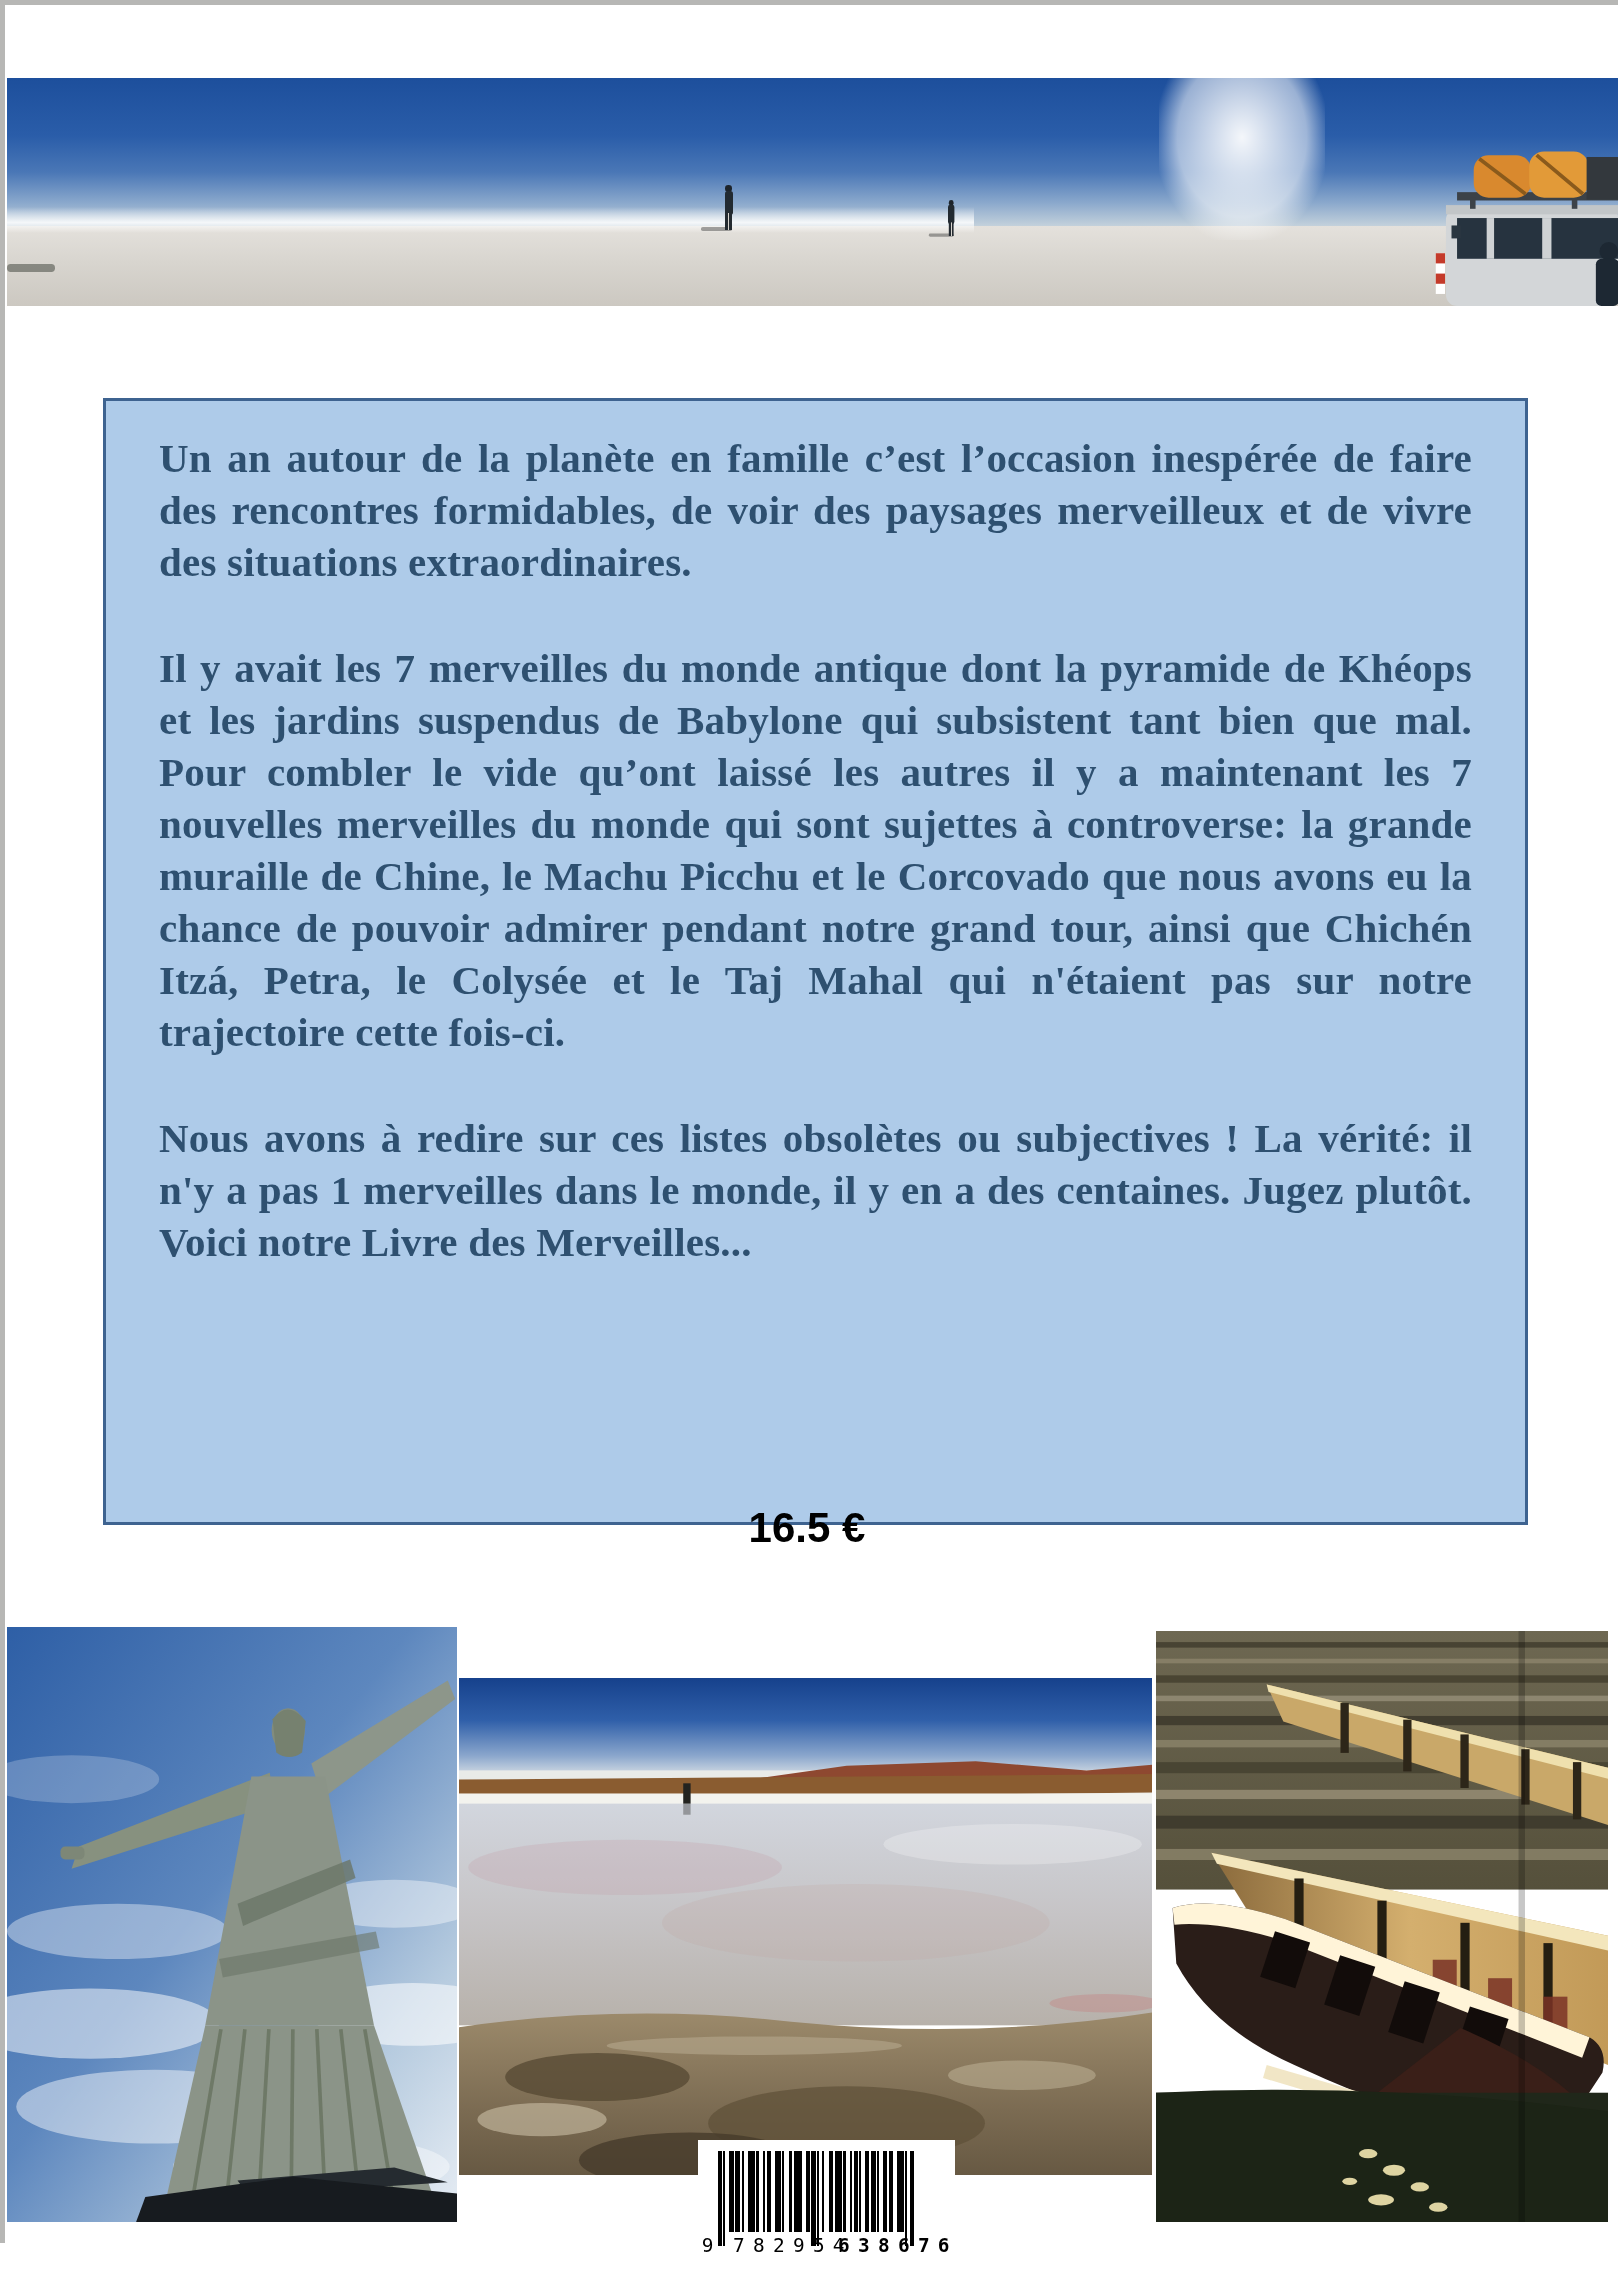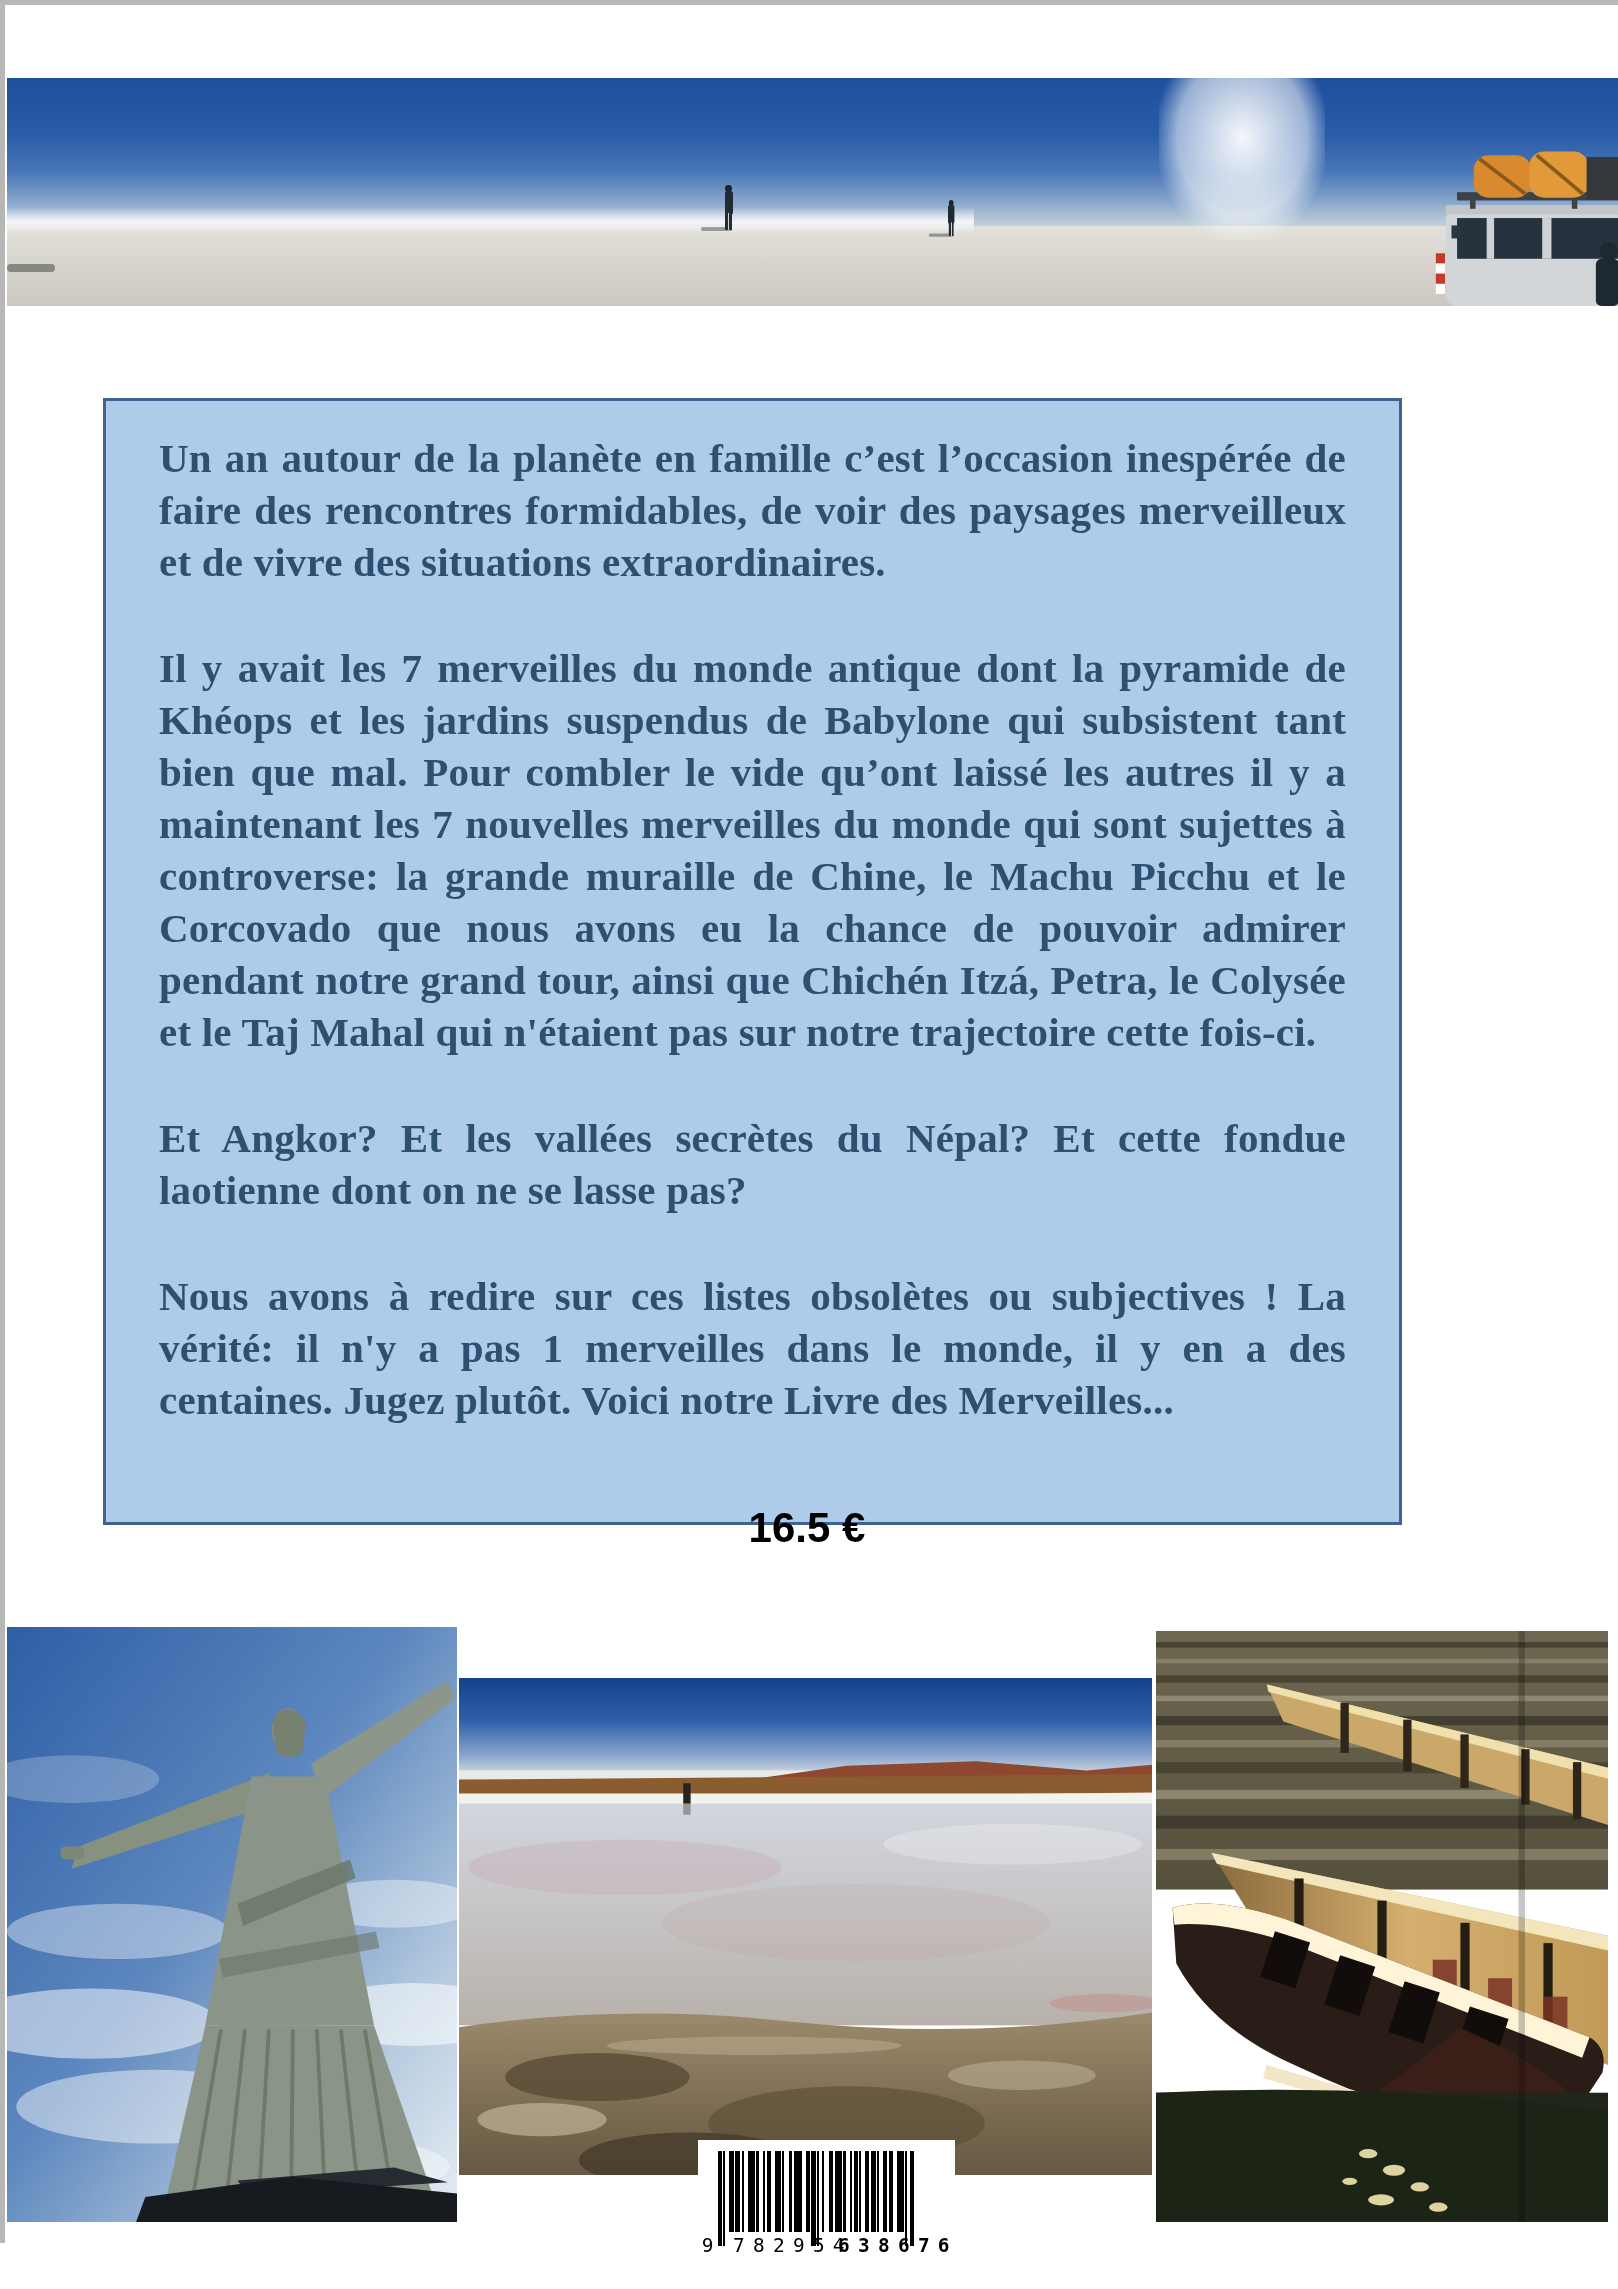--- a/index.html
+++ b/index.html
@@ -22,21 +22,21 @@
   .pt-fig{position:absolute;}
   .pt-fig .head{position:absolute;left:0.9px;top:0;width:6.5px;height:6.5px;border-radius:50%;background:#1d242b;}
   .pt-fig .body{position:absolute;left:0;top:5.5px;width:8.3px;height:24px;background:#222a31;border-radius:2.8px;}
   .pt-fig .legs{position:absolute;left:0.9px;top:28px;width:6.5px;height:16.6px;
       background:linear-gradient(90deg,#242b31 40%,#d8d5cf 40%,#d8d5cf 60%,#242b31 60%);}
   .pt-fig .shadow{position:absolute;left:-24px;top:42px;width:31px;height:3.7px;background:rgba(60,60,60,.45);border-radius:1.8px;}
   #pt-smudge{position:absolute;left:0.9px;top:186px;width:48px;height:8.3px;background:rgba(70,72,66,.55);border-radius:3.7px;}
   #pt-vehicle{position:absolute;right:0;top:66px;}
 
   
-  #synopsis{position:absolute;left:103px;top:398px;width:1299px;height:1127px;box-sizing:border-box;
+  #synopsis{position:absolute;left:103px;top:398px;width:1425px;height:1127px;box-sizing:border-box;
       background:var(--box-fill,#aecbe9);border:3.7px solid var(--box-border,#3e6390);
       padding:31px 53px 18.5px 53px;overflow:hidden;}
   #synopsis p{margin:0;color:var(--box-text,#2e5070);font-weight:700;font-size:41px;line-height:52px;
       text-align:justify;letter-spacing:0.2px;}
   #synopsis p + p{margin-top:54px;}
 
   
   #price{position:absolute;left:687px;top:1504px;width:240px;text-align:center;
       font-family:"Liberation Sans",sans-serif;font-weight:700;font-size:42px;color:#000;}
 
@@ -101,21 +101,20 @@
       <rect x="166" y="14" width="35" height="46" fill="#33383d"></rect>
       <rect x="20" y="88" width="10" height="14" fill="#2a3640"></rect>
       <circle cx="190" cy="116" r="10" fill="#1d2833"></circle>
       <rect x="176" y="124" width="25" height="51" rx="6" fill="#1d2833"></rect>
     </svg>
   </div>
 
   <div id="synopsis">
     <p>Un an autour de la planète en famille c’est l’occasion inespérée de faire des rencontres formidables, de voir des paysages merveilleux et de vivre des situations extraordinaires.</p>
     <p>Il y avait les 7 merveilles du monde antique dont la pyramide de Khéops et les jardins suspendus de Babylone qui subsistent tant bien que mal. Pour combler le vide qu’ont laissé les autres il y a maintenant les 7 nouvelles merveilles du monde qui sont sujettes à controverse: la grande muraille de Chine, le Machu Picchu et le Corcovado que nous avons eu la chance de pouvoir admirer pendant notre grand tour, ainsi que Chichén Itzá, Petra, le Colysée et le Taj Mahal qui n'étaient pas sur notre trajectoire cette fois-ci.</p>
-    <p>Et Angkor? Et les vallées secrètes du Népal? Et cette fondue laotienne dont on ne se lasse pas?</p>
     <p>Nous avons à redire sur ces listes obsolètes ou subjectives ! La vérité: il n'y a pas 1 merveilles dans le monde, il y en a des centaines. Jugez plutôt. Voici notre Livre des Merveilles...</p>
   </div>
 
   <div id="price">16.5 €</div>
 
   <div class="photo" id="photo-statue" aria-label="Christ the Redeemer statue against blue sky">
     <svg viewBox="0 0 488 645" preserveAspectRatio="none">
       <defs>
         <linearGradient id="skyA" x1="0" y1="0" x2="1" y2="1">
           <stop offset="0" stop-color="#2e5fa6"></stop>

